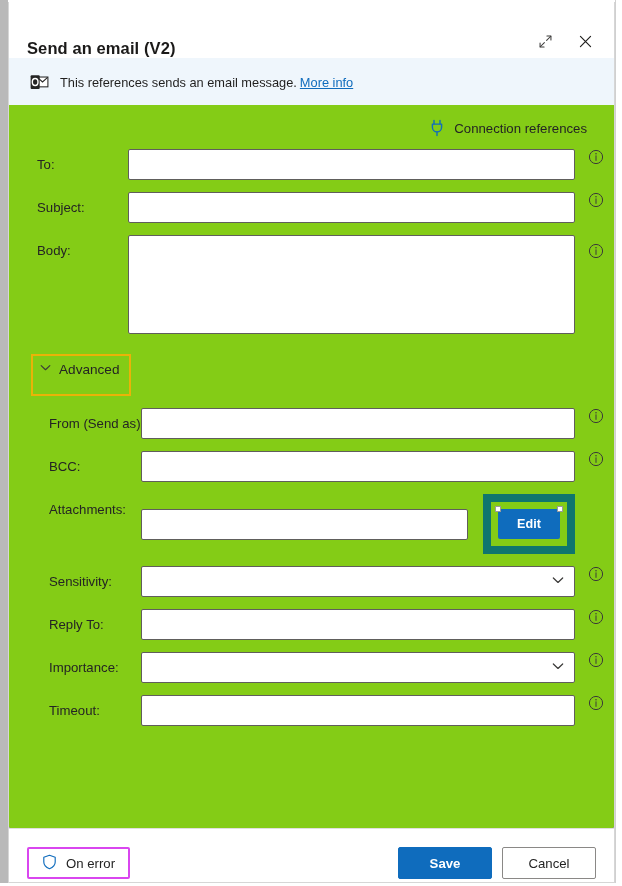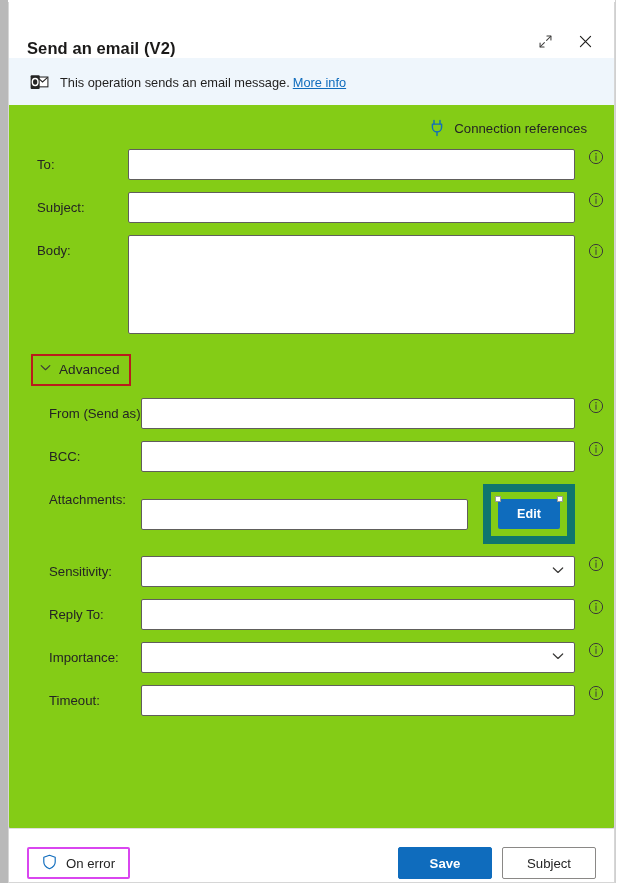--- a/index.html
+++ b/index.html
@@ -193,24 +193,24 @@
   .info-icon.top-aligned { align-self: flex-start; margin-top: 8px; }
 
   
   #advanced-row {
     margin-top: 20px;
     margin-left: 22px;
     position: relative;
     display: inline-block;
   }
   #advanced-highlight {
-    border: 2px solid #b91c1c;
+    border: 2px solid #eab308;
     display: inline-flex;
     align-items: flex-end;
-    padding: 3px 8px 5px 4px;
+    padding: 3px 8px 15px 4px;
   }
   #advanced-toggle {
     display: inline-flex;
     align-items: center;
     gap: 7px;
     cursor: pointer;
     background: transparent;
     border: none;
     padding: 1px 2px;
   }
@@ -348,21 +348,21 @@
 
   <div id="info-banner">
     <div id="banner-icon">
       <svg width="19" height="17" viewBox="0 0 20 18" aria-hidden="true">
         <rect x="7.5" y="3.2" width="11.4" height="10.4" fill="#ffffff" stroke="#242424" stroke-width="1.1"></rect>
         <path d="M7.8 3.6 L13.2 8.4 L18.6 3.6" fill="none" stroke="#242424" stroke-width="1.1"></path>
         <rect x="0.6" y="1.2" width="9.6" height="14.6" rx="1.1" fill="#242424"></rect>
         <ellipse cx="5.4" cy="8.5" rx="3.0" ry="3.7" fill="none" stroke="#ffffff" stroke-width="1.5"></ellipse>
       </svg>
     </div>
-    <div id="banner-text">This operation sends an email message.</div>
+    <div id="banner-text">This references sends an email message.</div>
     <a id="more-info-link">More info</a>
   </div>
 
   <div id="form-body">
 
     <div id="connection-refs-row">
       <div id="connection-refs">
         <span>
           <svg id="plug-icon" viewBox="0 0 16 18" aria-hidden="true">
             <path d="M5 1.5v3.4M11 1.5v3.4" fill="none" stroke="#0f6cbd" stroke-width="1.4" stroke-linecap="round"></path>
@@ -557,18 +557,18 @@
     <button id="on-error-button">
       <span>
         <svg width="15" height="16" viewBox="0 0 15 16" aria-hidden="true">
           <path d="M7.5 1.3 L13.2 3.3 V8.1 c0 3.6-2.9 5.6-5.7 6.6 -2.8-1-5.7-3-5.7-6.6 V3.3 Z" fill="none" stroke="#0f6cbd" stroke-width="1.15" stroke-linejoin="round"></path>
         </svg>
       </span>
       <span>On error</span>
     </button>
     <div id="footer-right">
       <button id="save-button">Save</button>
-      <button id="cancel-button">Subject</button>
+      <button id="cancel-button">Cancel</button>
     </div>
 
   </div>
 
 </div>
 
 </body></html>

